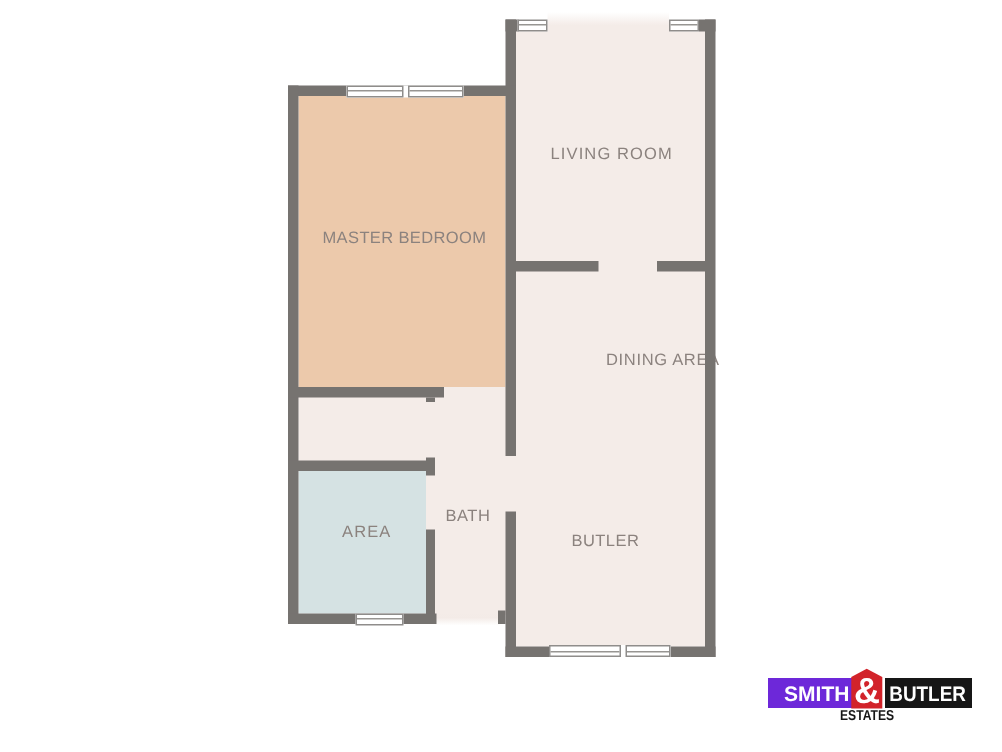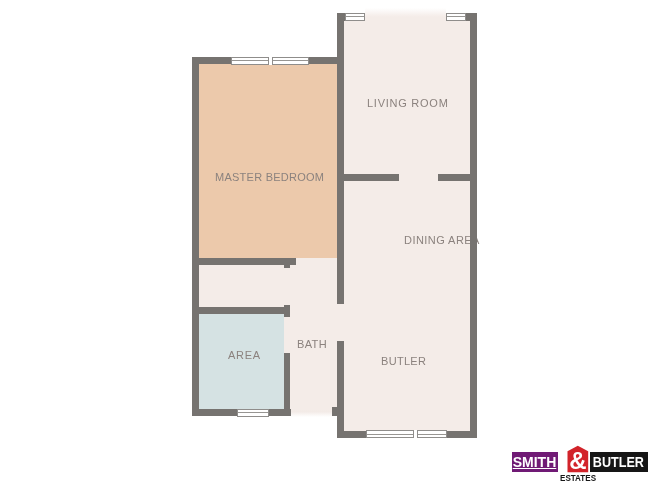--- a/index.html
+++ b/index.html
@@ -33,21 +33,21 @@
   <div class="fill" style="left:199px;top:313px;width:85px;height:96px;background:#d5e2e3;"></div>
 
   <div class="fill" style="left:296px;top:258px;width:36.5px;height:7px;"></div>
 
   <div class="fill" style="left:284.3px;top:316.5px;width:6.2px;height:36.5px;"></div>
 
   <div class="fill" style="left:336.5px;top:304px;width:7px;height:37px;"></div>
 
   <div class="fill" style="left:399px;top:174px;width:39px;height:7px;"></div>
 
-  <div class="lbl" style="left:215px;top:172px;letter-spacing:0.25px;">MASTER BEDROOM</div>
+  <div class="lbl" style="left:215px;top:154px;letter-spacing:0.25px;">MASTER BEDROOM</div>
 
   <div class="lbl" style="left:367px;top:97.7px;letter-spacing:0.75px;">LIVING ROOM</div>
 
   <div class="lbl" style="left:404px;top:234.7px;letter-spacing:0.45px;">DINING AREA</div>
 
   <div class="lbl" style="left:381px;top:356.2px;letter-spacing:0.3px;">BUTLER</div>
 
   <div class="lbl" style="left:297px;top:338.7px;letter-spacing:0.35px;">BATH</div>
 
   <div class="lbl" style="left:228px;top:350.2px;letter-spacing:0.75px;">AREA</div>
@@ -109,21 +109,21 @@
 
   <div class="win" style="left:366px;top:430px;width:81px;height:8px;">
     <div class="wb" style="left:0;top:0;width:48px;height:8px;">
         <i></i>
       </div>
     <div class="wb" style="left:51px;top:0;width:30px;height:8px;">
         <i></i>
       </div>
   </div>
 
-  <div style="position:absolute;left:511.5px;top:451.5px;width:46px;height:20px;background:#701a75;color:#fff;font-weight:bold;font-size:14px;line-height:20px;text-align:center;text-decoration:underline;">SMITH</div>
+  <div style="position:absolute;left:511.5px;top:451.5px;width:66px;height:20px;background:#6d28d9;color:#fff;font-weight:bold;font-size:14px;line-height:20px;text-align:center;">SMITH</div>
 
   <svg style="position:absolute;left:567px;top:445px;" width="22" height="28" viewBox="0 0 22 28">
     <polygon points="0.5,6.3 10.8,0.8 21.2,6.3 21.2,27.3 0.5,27.3" fill="#d2232a"></polygon>
     <text x="11" y="23.5" text-anchor="middle" font-family="Liberation Sans, sans-serif" font-size="24" font-weight="bold" fill="#ffffff">&amp;</text>
   </svg>
 
   <div style="position:absolute;left:589.5px;top:451.5px;width:58.5px;height:20px;background:#161616;color:#fff;font-weight:bold;font-size:14px;line-height:20px;text-align:center;"><span style="display:inline-block;transform:scaleX(0.9);transform-origin:center;">BUTLER</span></div>
 
   <div style="position:absolute;left:560px;top:473px;color:#161616;font-weight:bold;font-size:9.5px;line-height:9.5px;transform:scaleX(0.85);transform-origin:left;">ESTATES</div>
 

